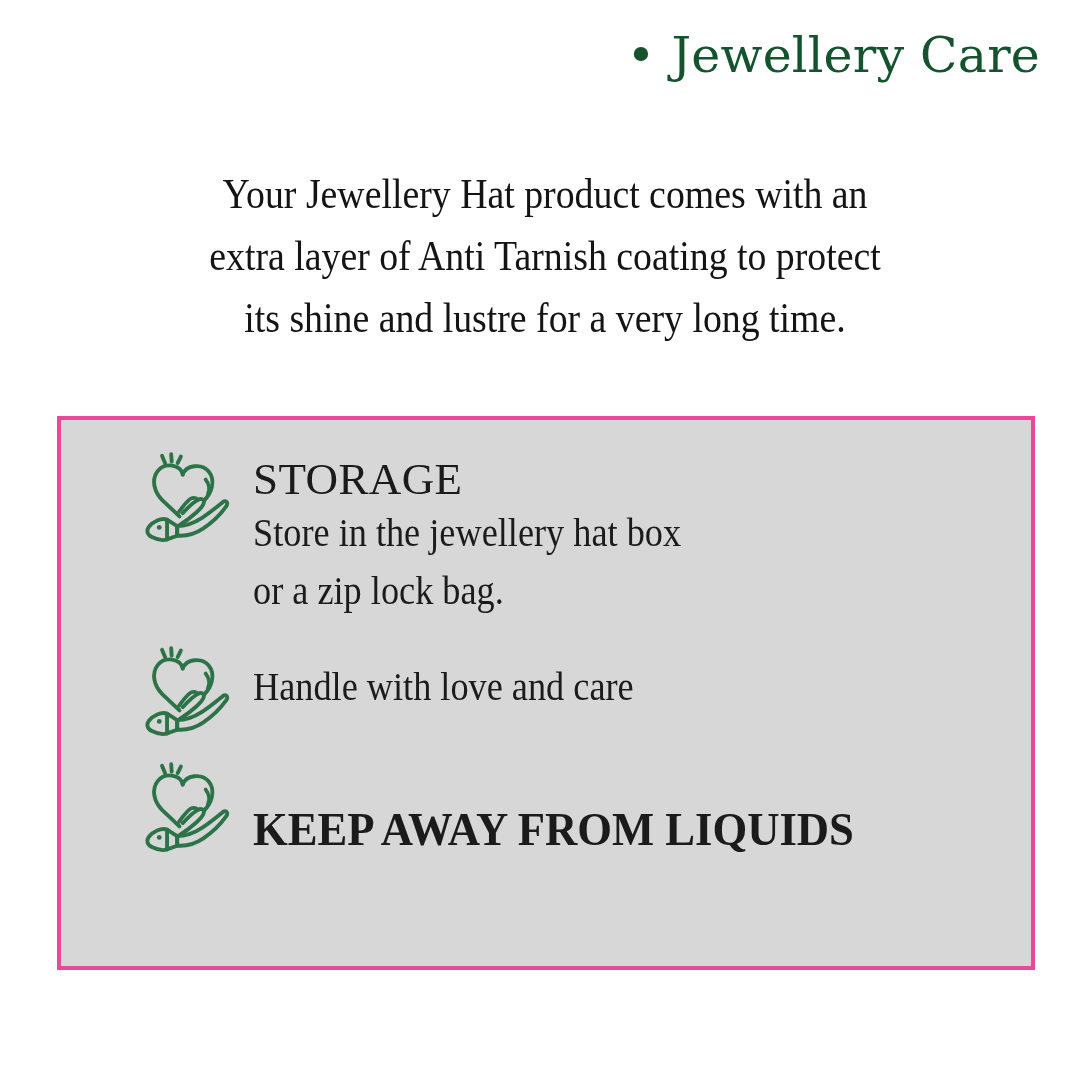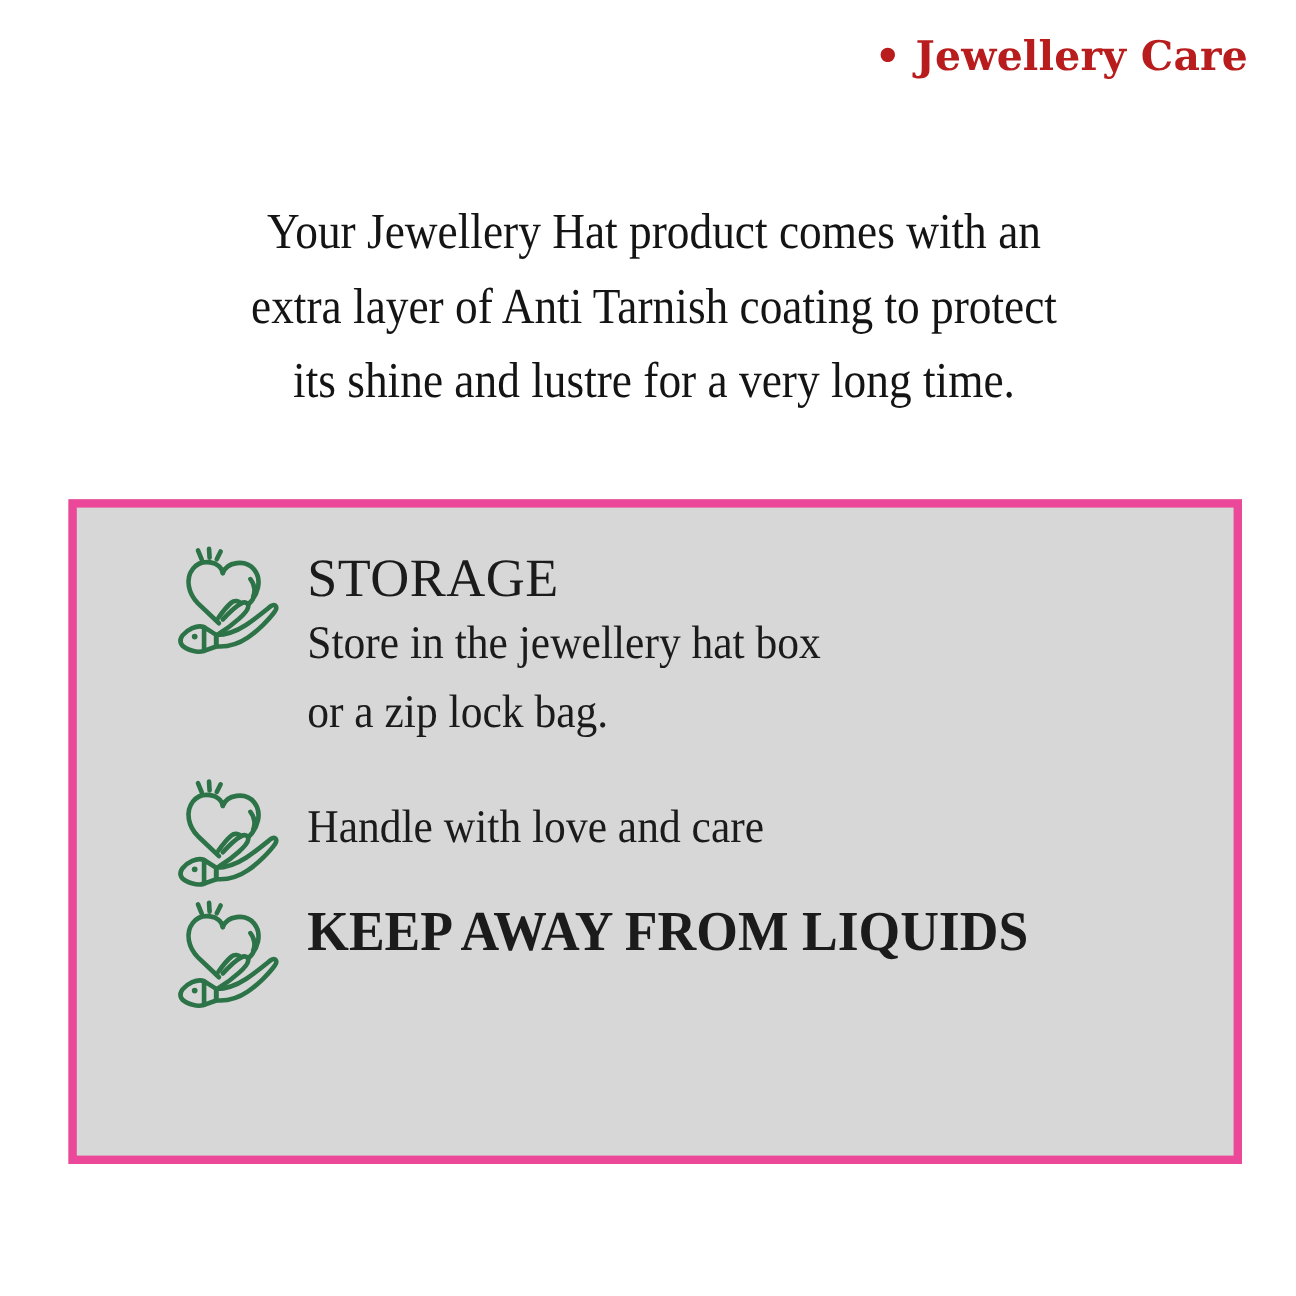--- a/index.html
+++ b/index.html
@@ -13,23 +13,23 @@
 
   
   .title-row{
     position:absolute;
     top:30px; left:0; right:40px;
     text-align:right;
   }
   .title{
     display:inline-block;
     font-family:"DejaVu Serif", serif;
-    font-size:34px;
-    font-weight:700;
-    color:#b91c1c;
+    font-size:49px;
+    font-weight:400;
+    color:#14532d;
     letter-spacing:0.2px;
     line-height:1.05;
     white-space:nowrap;
   }
 
   
   .intro{
     position:absolute;
     top:163px;
     left:50px;
@@ -44,36 +44,36 @@
     transform-origin:center top;
   }
   .intro .line{ display:block; white-space:nowrap; }
 
   
   .care-card{
     position:absolute;
     left:57px; top:416px;
     width:978px; height:554px;
     background:#d7d7d7;
-    border:7px solid #ec4899;
+    border:4px solid #ec4899;
   }
   .care-list{
     position:relative;
     width:100%; height:100%;
     padding:22px 20px 0 78px;
   }
 
   .care-item{
     display:flex;
     align-items:flex-start;
     gap:22px;
   }
   .care-item.item-storage{ margin-top:10px; }
   .care-item.item-handling{ margin-top:26px; }
-  .care-item.item-liquids{ margin-top:9px; }
+  .care-item.item-liquids{ margin-top:24px;align-items:flex-end; }
 
   .care-icon{
     flex:0 0 auto;
     width:92px; height:92px;
     display:block;
   }
   .care-icon svg{ display:block; width:92px; height:92px; }
 
   .care-text{ flex:1 1 auto; padding-top:2px; }
 

